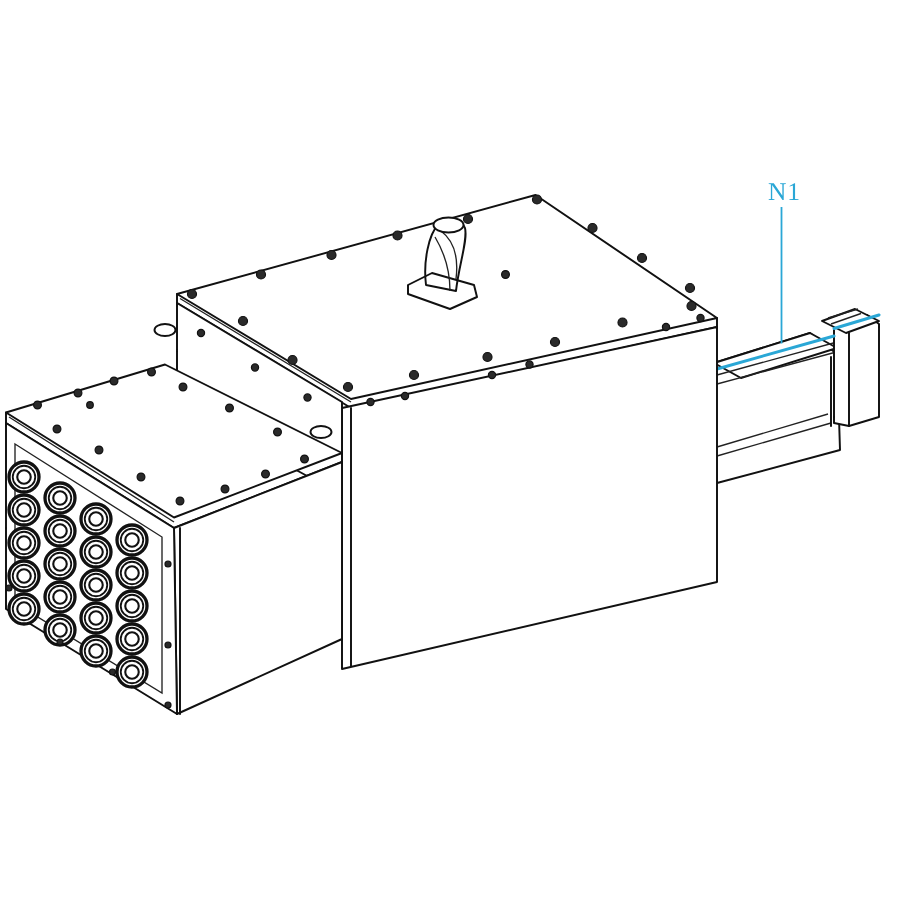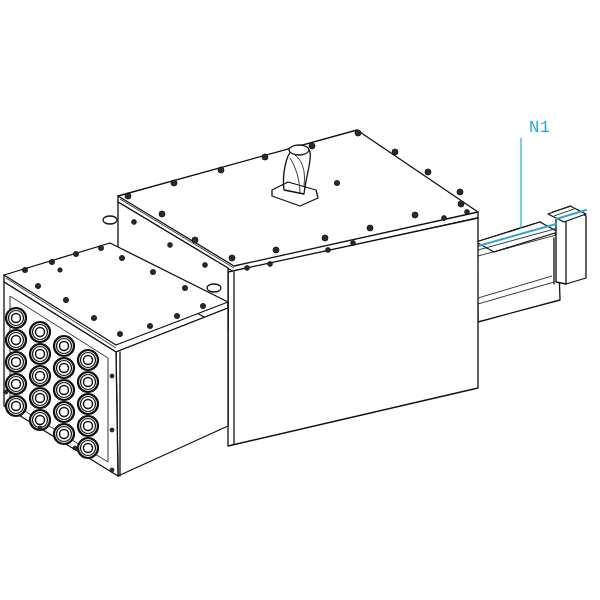--- a/index.html
+++ b/index.html
@@ -8,24 +8,23 @@
   .ln { fill: none; stroke: #111; stroke-width: 1.3; stroke-linejoin: round; stroke-linecap: round; }
   .thin { fill: none; stroke: #222; stroke-width: 0.9; }
   .face { fill: #ffffff; stroke: #111; stroke-width: 1.3; stroke-linejoin: round; }
   .bolt { fill: #2a2a2a; stroke: #111; stroke-width: 0.8; }
   .gland-outer { fill: #ffffff; stroke: #111; stroke-width: 2.2; }
   .gland-mid { fill: none; stroke: #111; stroke-width: 1.2; }
   .gland-inner { fill: #ffffff; stroke: #111; stroke-width: 1.4; }
   .accent { fill: none; stroke-width: 2; stroke-linecap: round; }
   .label {
     position: absolute;
-    font-family: Liberation Mono, monospace;
+    font-family: Liberation Serif, serif;
     font-size: 17px;
     letter-spacing: 0.5px;
-    margin-left: 17px;
   }
 </style>
 </head>
 <body>
 
 <svg id="canvas" viewBox="0 0 600 600" xmlns="http://www.w3.org/2000/svg">
 
   <g>
 
     <polygon class="face" points="476,242 540,222 558,236 560,300 478,322"></polygon>

